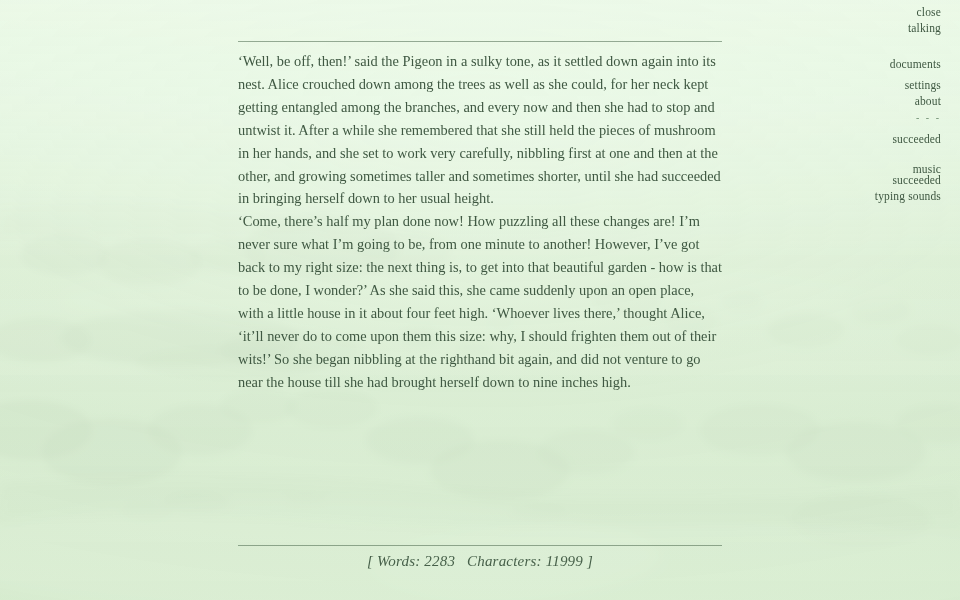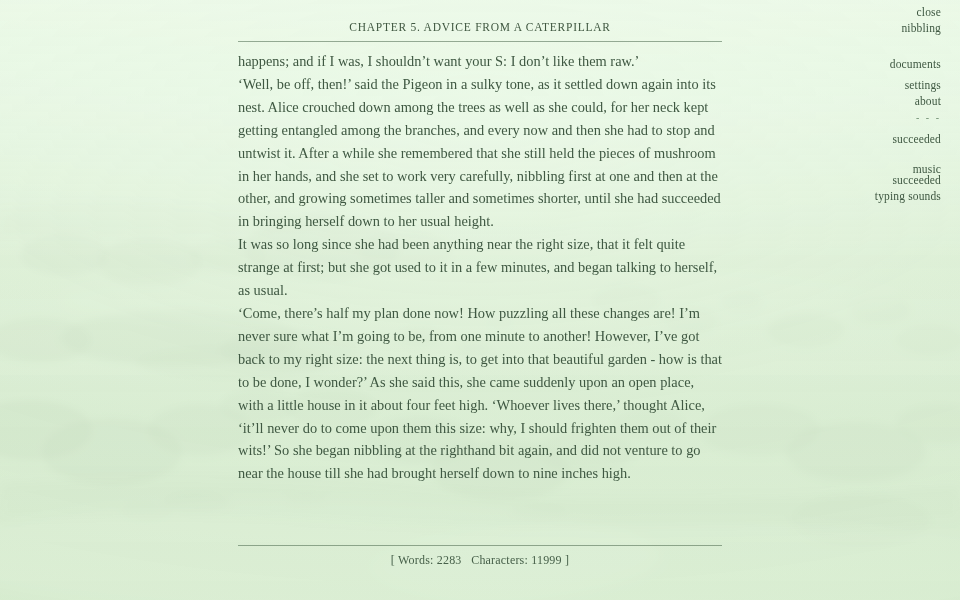--- a/index.html
+++ b/index.html
@@ -116,24 +116,25 @@
     margin: 0;
     text-indent: 0;
   }
 
   .doc-footer {
     position: absolute;
     top: 553px;
     left: 0;
     width: 484px;
     text-align: center;
-    font-size: 12px;
+    font-size: 15px;
     color: #47604a;
     letter-spacing: 0.2px;
     white-space: pre;
+    font-style: italic;
   }
 
   
   .menu {
     position: absolute;
     right: 0;
     top: 0;
     width: 140px;
     text-align: right;
     color: #3f5842;
@@ -246,41 +247,38 @@
     </svg>
   </div>
 
   <div id="bg-wash"></div>
   <div id="bg-vignette"></div>
 
   <div id="content">
 
     <div class="doc">
 
-      <div class="doc-header">Chapter 5. Advice from a Caterpillar</div>
 
       <div class="rule rule-top"></div>
 
       <div class="doc-body">
-        <p>happens; and if I was, I shouldn’t want your S: I don’t like them raw.’</p>
         <p>‘Well, be off, then!’ said the Pigeon in a sulky tone, as it settled down again into its nest. Alice crouched down among the trees as well as she could, for her neck kept getting entangled among the branches, and every now and then she had to stop and untwist it. After a while she remembered that she still held the pieces of mushroom in her hands, and she set to work very carefully, nibbling first at one and then at the other, and growing sometimes taller and sometimes shorter, until she had succeeded in bringing herself down to her usual height.</p>
-        <p>It was so long since she had been anything near the right size, that it felt quite strange at first; but she got used to it in a few minutes, and began talking to herself, as usual.</p>
         <p>‘Come, there’s half my plan done now! How puzzling all these changes are! I’m never sure what I’m going to be, from one minute to another! However, I’ve got back to my right size: the next thing is, to get into that beautiful garden - how is that to be done, I wonder?’ As she said this, she came suddenly upon an open place, with a little house in it about four feet high. ‘Whoever lives there,’ thought Alice, ‘it’ll never do to come upon them this size: why, I should frighten them out of their wits!’ So she began nibbling at the righthand bit again, and did not venture to go near the house till she had brought herself down to nine inches high.</p>
       </div>
 
       <div class="rule rule-bottom"></div>
 
       <div class="doc-footer">[ Words: 2283   Characters: 11999 ]</div>
     </div>
 
     <div class="menu">
 
       <div class="menu-item" style="top:7px">close</div>
 
-      <div class="menu-item" style="top:23px">nibbling</div>
+      <div class="menu-item" style="top:23px">talking</div>
 
       <div class="menu-item" style="top:59px">documents</div>
 
       <div class="menu-item" style="top:80px">settings</div>
 
       <div class="menu-item" style="top:96px">about</div>
 
       <div class="menu-sep" style="top:113px">- - -</div>
 
       <div class="menu-item" style="top:134px">succeeded</div>

